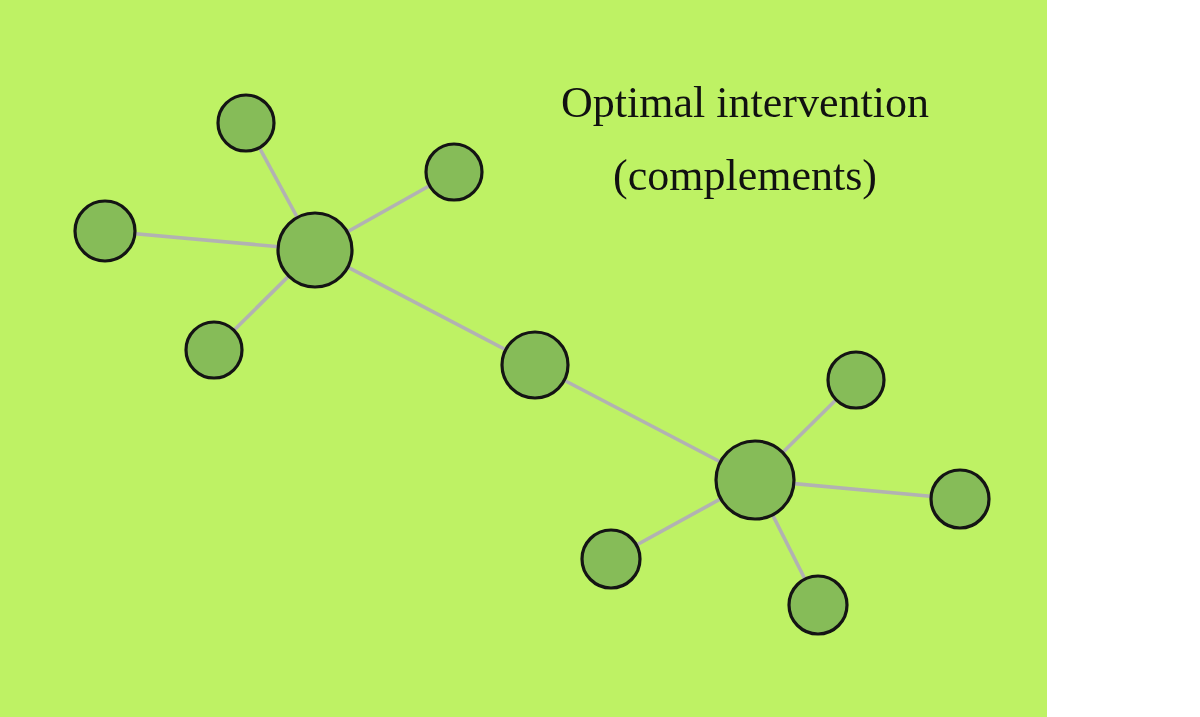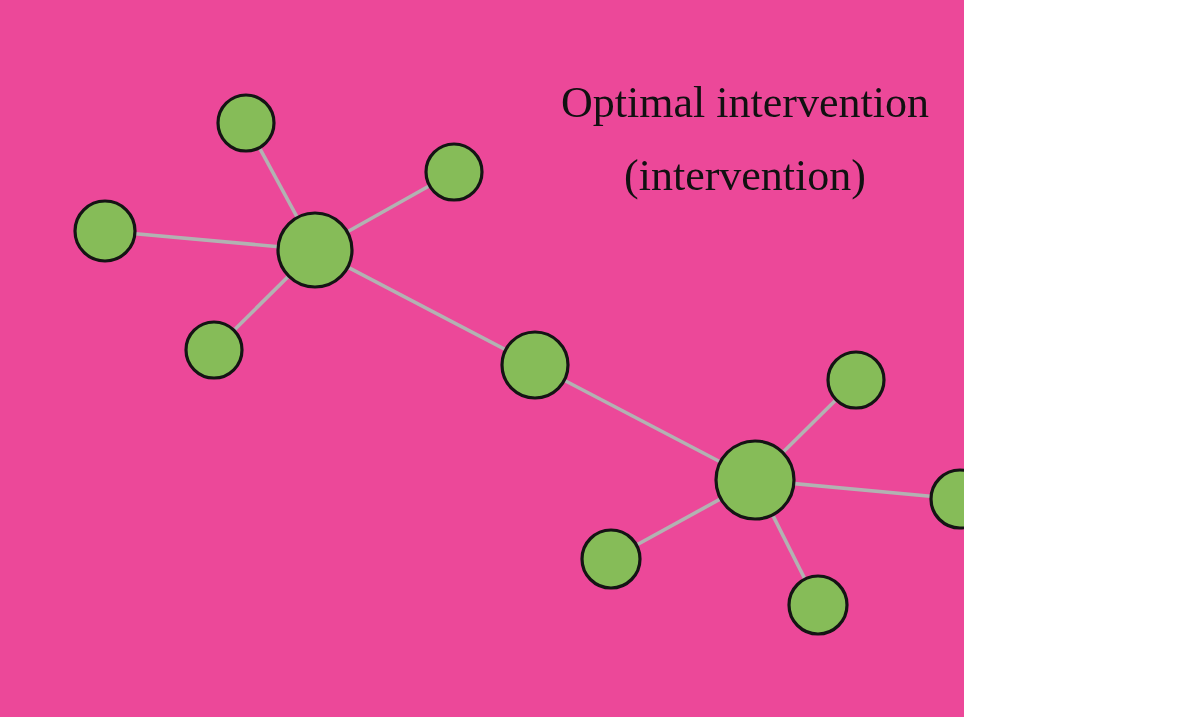--- a/index.html
+++ b/index.html
@@ -2,23 +2,23 @@
 <html><head>
 <meta charset="utf-8">
 <style>
   html, body {
     margin: 0;
     padding: 0;
     background: #ffffff;
   }
   .figure {
     position: relative;
-    width: 964px;
+    width: 1047px;
     height: 717px;
-    background: #ec4899;
+    background: #bef264;
     overflow: hidden;
     font-family: "Liberation Serif", "DejaVu Serif", serif;
   }
   .graph-svg {
     position: absolute;
     left: 0;
     top: 0;
     width: 1200px;
     height: 717px;
   }
@@ -65,15 +65,15 @@
         <circle cx="755" cy="480" r="39" fill="#86bc58" stroke="#141414" stroke-width="3.2"></circle>
         <circle cx="856" cy="380" r="28" fill="#86bc58" stroke="#141414" stroke-width="3.2"></circle>
         <circle cx="960" cy="499" r="29" fill="#86bc58" stroke="#141414" stroke-width="3.2"></circle>
         <circle cx="818" cy="605" r="29" fill="#86bc58" stroke="#141414" stroke-width="3.2"></circle>
         <circle cx="611" cy="559" r="29" fill="#86bc58" stroke="#141414" stroke-width="3.2"></circle>
       </g>
   </svg>
 
   <div class="figure-title">
     <span class="title-line">Optimal intervention</span>
-    <span class="title-line">(intervention)</span>
+    <span class="title-line">(complements)</span>
   </div>
 </div>
 
 </body></html>

